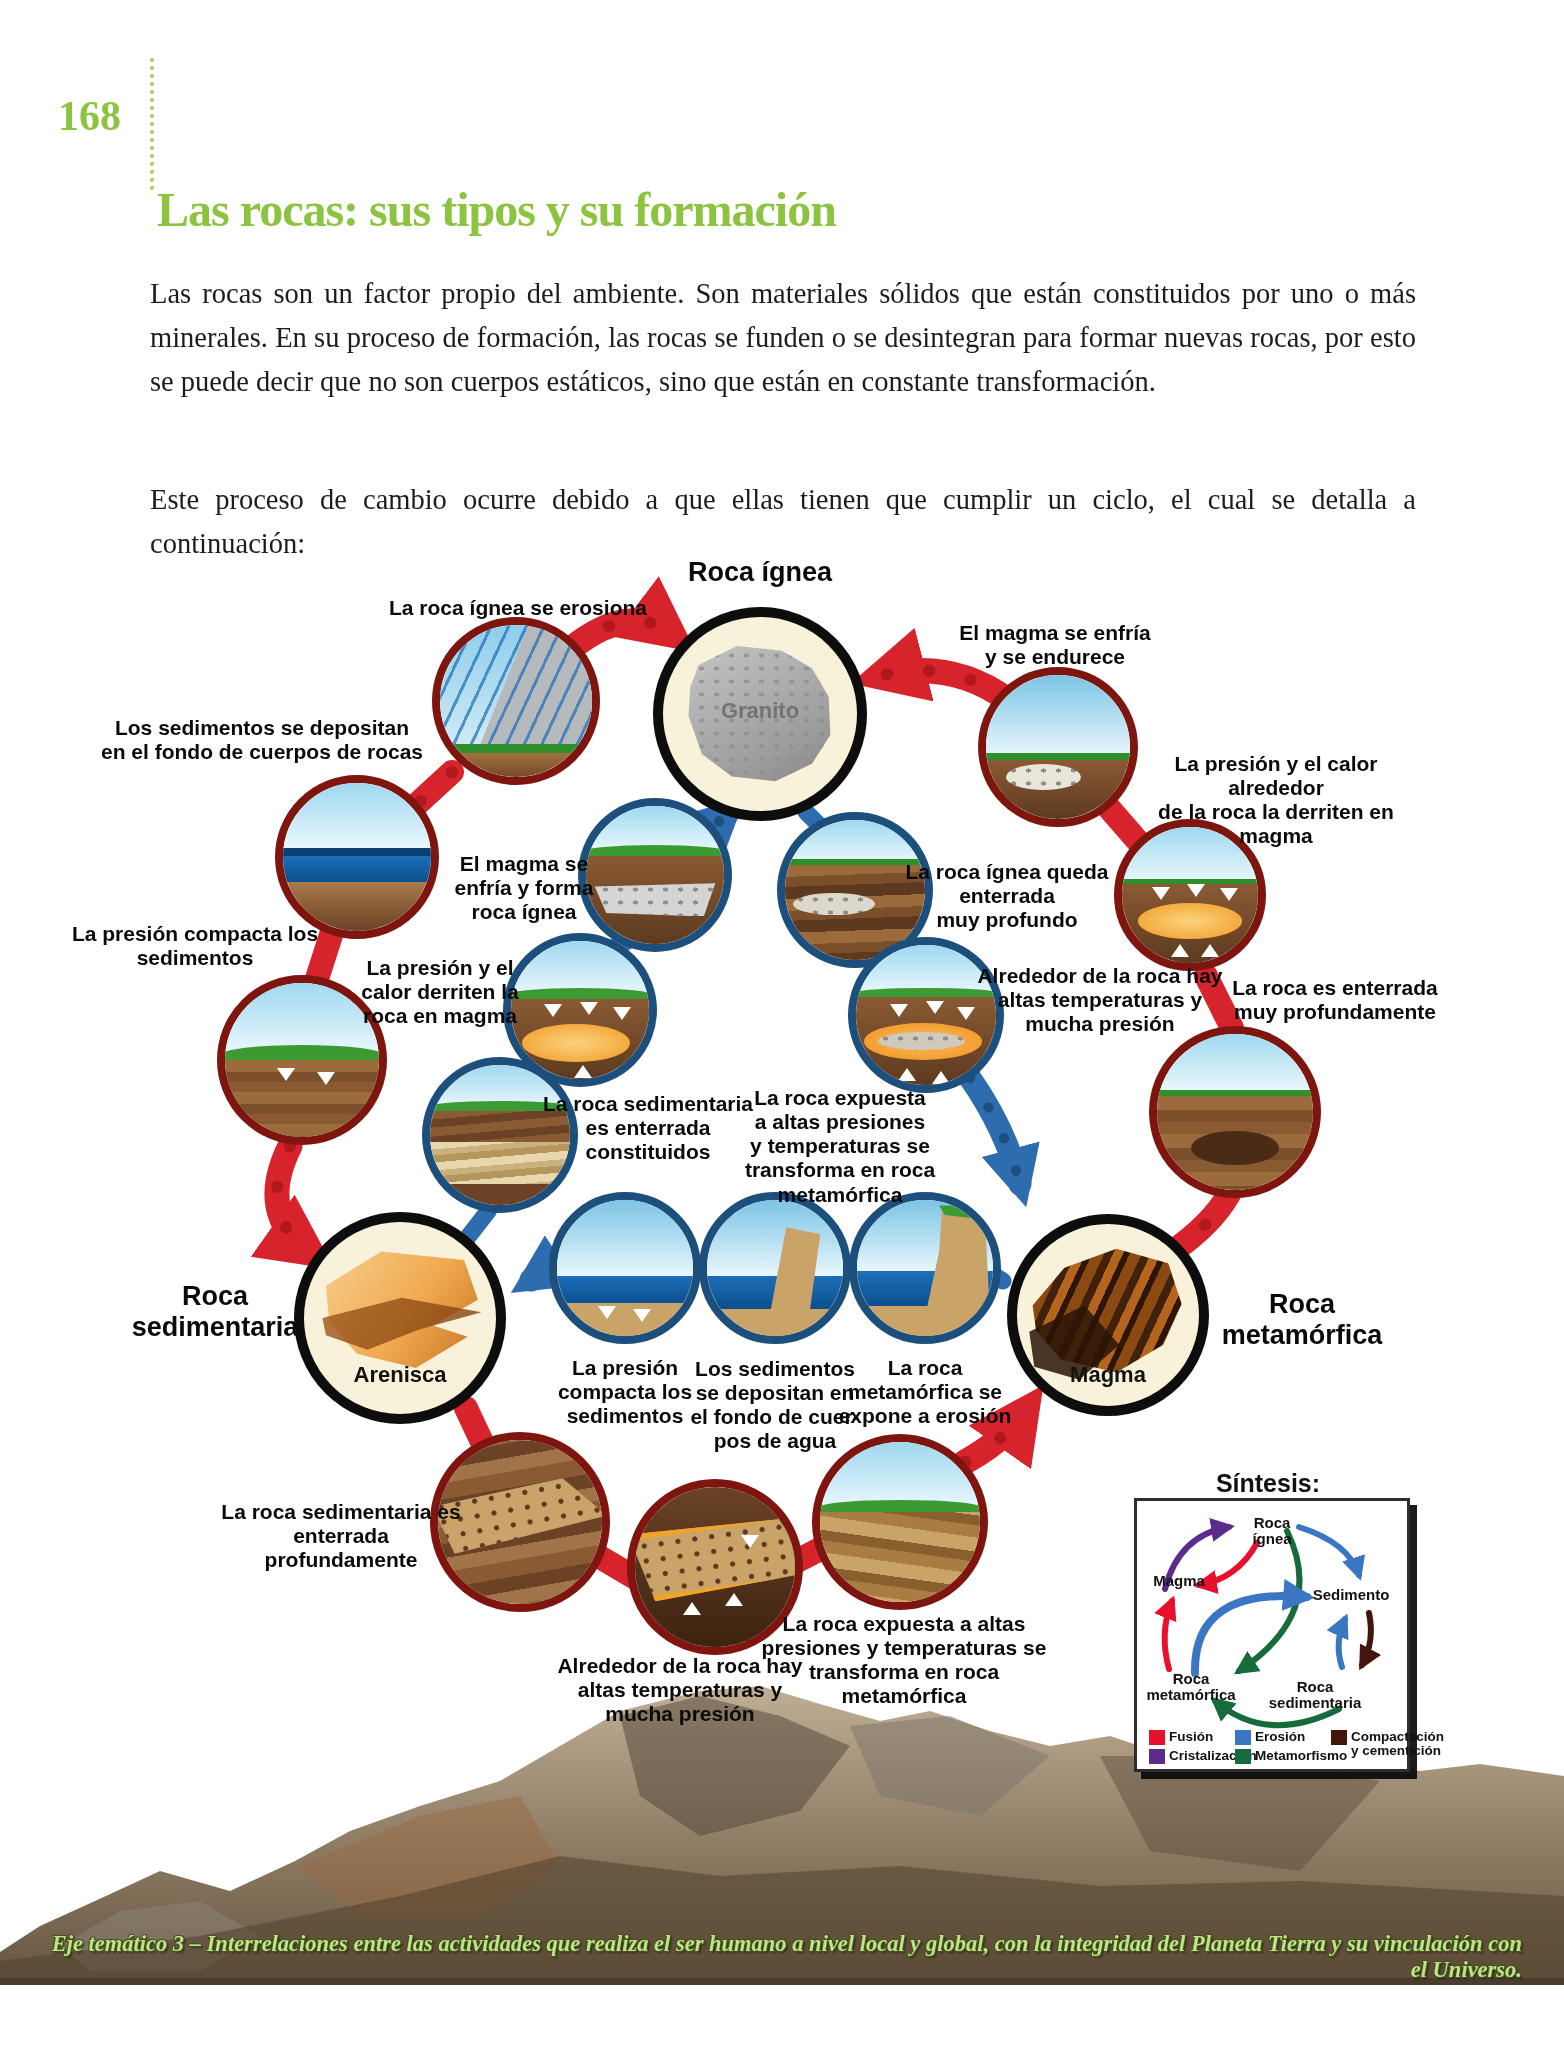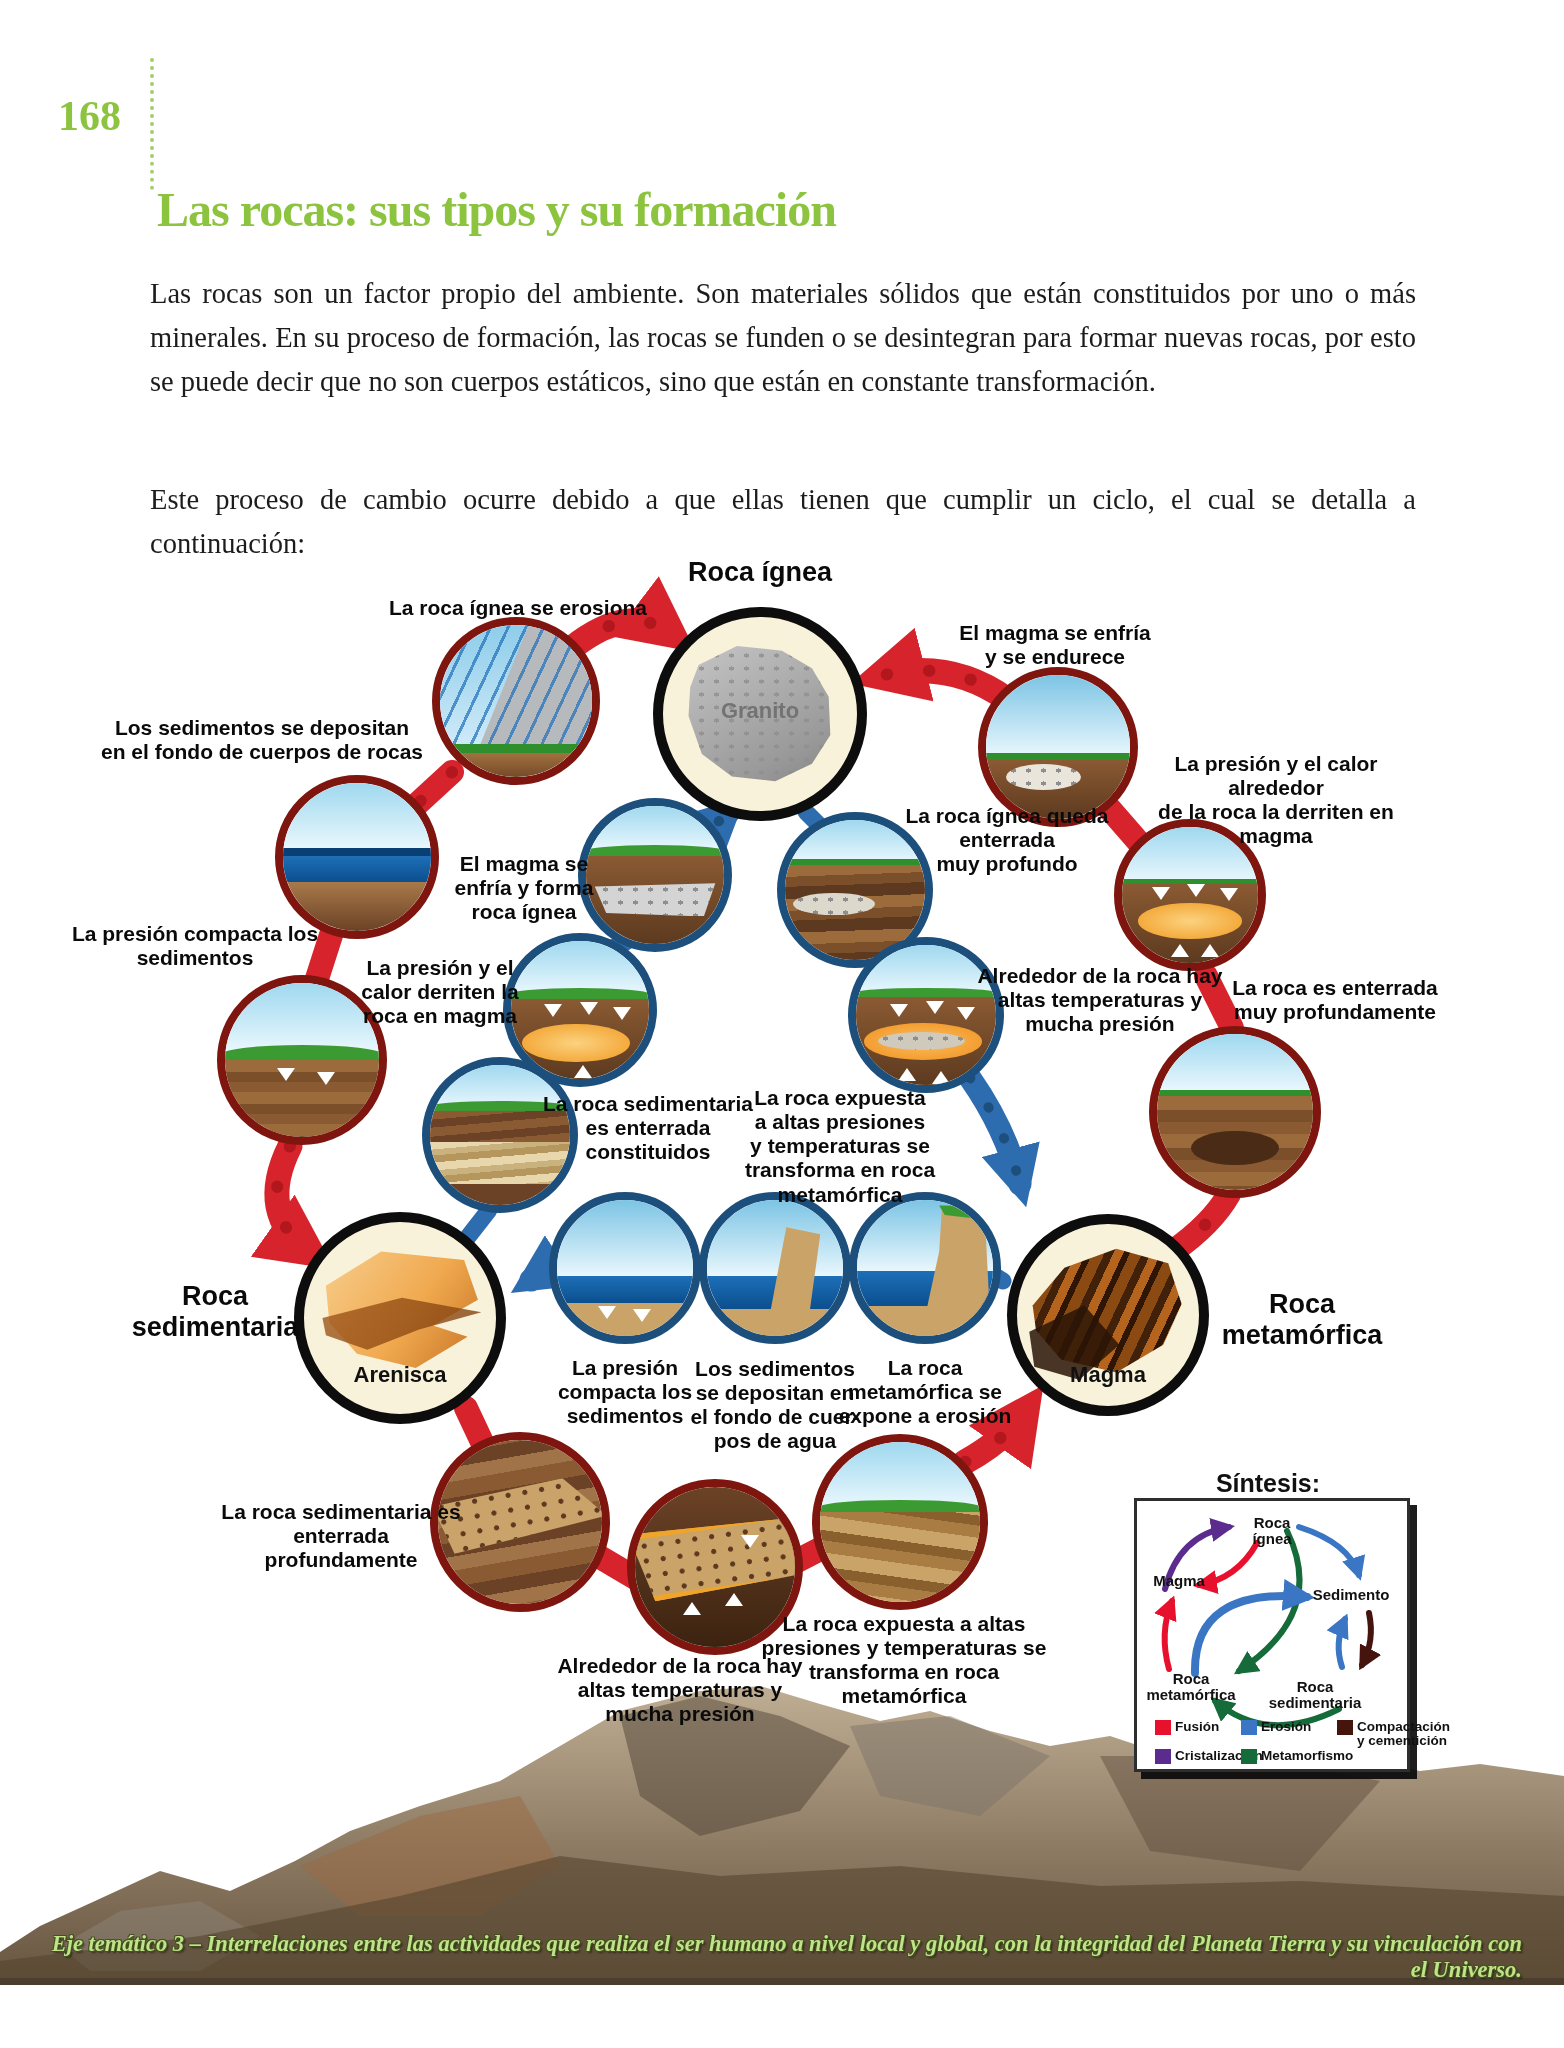--- a/index.html
+++ b/index.html
@@ -29,22 +29,22 @@
   .tw.dn{border-top:13px solid #ffffff;}
   .tw.up{border-bottom:13px solid #ffffff;}
   .rock{position:absolute;z-index:1;}
   .rock-cap{position:absolute;left:50%;transform:translateX(-50%);font-weight:bold;font-size:22px;color:#111;z-index:2;}
   
   .sin-box{left:1134px;top:1498px;width:270px;height:268px;background:#fff;border:3px solid #2e2e2e;
            box-shadow:7px 7px 0 rgba(10,10,10,.92);z-index:7;}
   .sin-title{left:1268px;top:1483px;transform:translate(-50%,-50%);font-size:25px;font-weight:bold;color:#111;z-index:7;position:absolute;}
   .sin-lbl{position:absolute;transform:translate(-50%,-50%);font-size:15px;font-weight:bold;color:#111;
            text-align:center;white-space:pre-line;line-height:1.05;z-index:2;}
-  .legend{position:absolute;left:18px;bottom:5px;right:4px;display:grid;grid-template-columns:86px 96px auto;
-          grid-auto-rows:auto;row-gap:14px;z-index:2;}
+  .legend{position:absolute;left:12px;bottom:5px;right:4px;display:grid;grid-template-columns:86px 96px auto;
+          grid-auto-rows:auto;row-gap:4px;z-index:2;}
   .leg-item{display:flex;align-items:flex-start;font-size:13.5px;font-weight:bold;color:#111;line-height:1.05;white-space:pre-line;}
   .leg-sq{width:16px;height:15px;margin-right:4px;flex:0 0 auto;margin-top:0;}
   
   .footer-txt{left:50%;top:1957px;transform:translate(-50%,-50%);width:1480px;text-align:right;
       font-family:"Liberation Serif",serif;font-style:italic;font-weight:bold;font-size:22.5px;color:#bfe388;
       text-shadow:1px 1px 0 #44511d,-1px -1px 0 #44511d,1px -1px 0 #44511d,-1px 1px 0 #44511d,2px 2px 2px rgba(0,0,0,.5);
       z-index:9;position:absolute;}
   svg{display:block;}
 </style>
 </head>
@@ -283,21 +283,21 @@
 <div class="lbl" style="left:1055px;top:645px">El magma se enfría
 y se endurece</div>
 <div class="lbl" style="left:262px;top:740px">Los sedimentos se depositan
 en el fondo de cuerpos de rocas</div>
 <div class="lbl" style="left:1276px;top:800px">La presión y el calor alrededor
 de la roca la derriten en
 magma</div>
 <div class="lbl" style="left:524px;top:888px">El magma se
 enfría y forma
 roca ígnea</div>
-<div class="lbl" style="left:1007px;top:840px">La roca ígnea queda
+<div class="lbl" style="left:1007px;top:896px">La roca ígnea queda
 enterrada
 muy profundo</div>
 <div class="lbl" style="left:195px;top:946px">La presión compacta los
 sedimentos</div>
 <div class="lbl" style="left:440px;top:992px">La presión y el
 calor derriten la
 roca en magma</div>
 <div class="lbl" style="left:1100px;top:1000px">Alrededor de la roca hay
 altas temperaturas y
 mucha presión</div>

